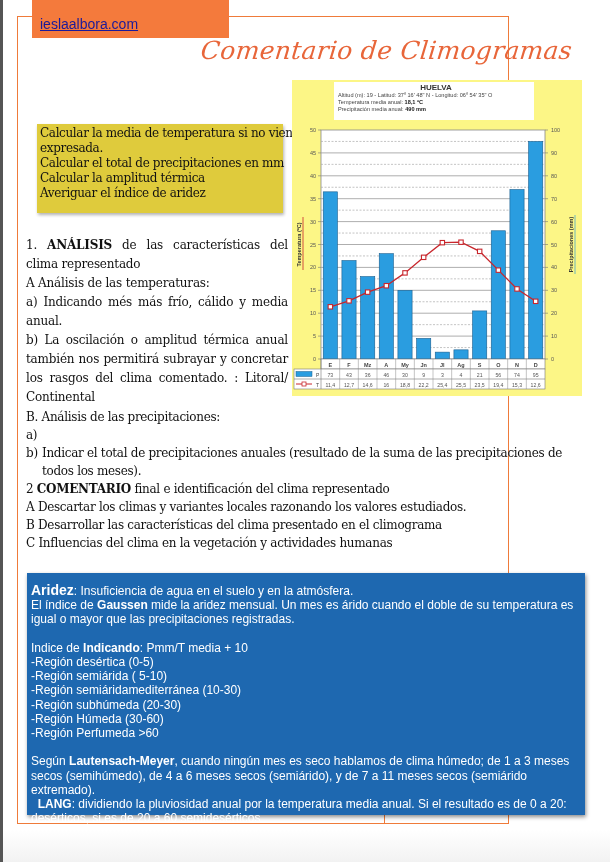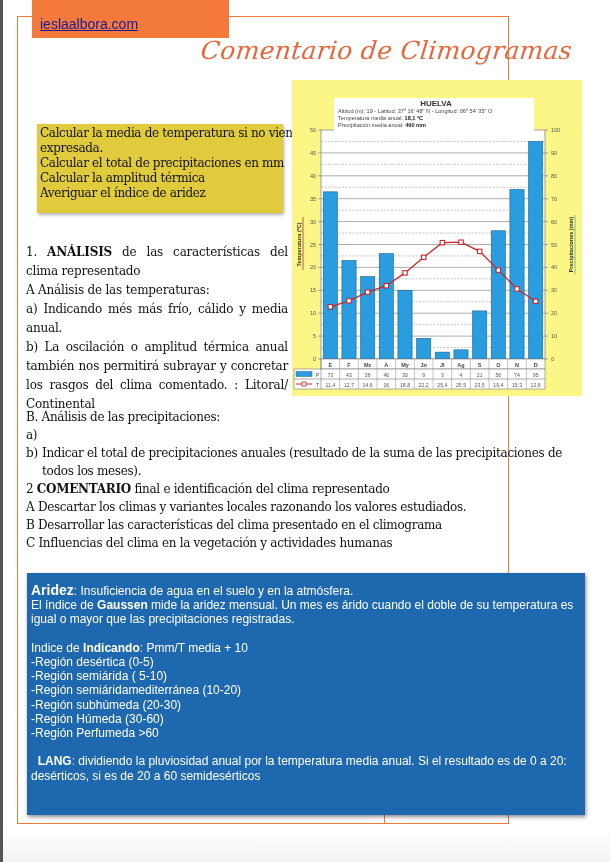--- a/index.html
+++ b/index.html
@@ -28,31 +28,31 @@
       transform: skewX(-6deg);
     }
     .task-box {
       position: absolute; left: 37px; top: 124px; width: 246px; height: 89px;
       background: #dfcb3c; box-shadow: 1px 2px 3px rgba(0,0,0,0.3);
       padding: 2px 3px; font-size: 12px; line-height: 15px;
       font-family: "DejaVu Serif", serif;
     }
     .task-box div { white-space: nowrap; letter-spacing: -0.35px; }
     .analysis {
-      position: absolute; left: 26px; top: 243px; width: 262px;
+      position: absolute; left: 26px; top: 236px; width: 262px;
       font-size: 12px; line-height: 19px; text-align: justify;
       letter-spacing: -0.2px;
     }
     .analysis p { margin: 0; }
     .chart-wrap {
       position: absolute; left: 292px; top: 80px; width: 290px; height: 316px;
       background: #fcf686;
     }
     .chart-head {
-      position: absolute; left: 42px; top: 18px; width: 200px; height: 38px;
+      position: absolute; left: 42px; top: 2px; width: 200px; height: 38px;
       background: #ffffff; font-family: "Liberation Sans", sans-serif;
       font-size: 5.6px; color: #444; line-height: 7px; padding-left: 4px;
     }
     .chart-head .city { text-align: center; font-size: 8px; font-weight: bold; color: #333; line-height: 9px; margin-top: 1px; }
     .chart-head b { color: #222; }
     .chart-svg { position: absolute; left: 0; top: 0; }
     .lower {
       position: absolute; left: 26px; top: 408px; width: 560px;
       font-size: 12px; line-height: 18px; letter-spacing: -0.3px;
     }
@@ -273,19 +273,20 @@
   <div>C Influencias del clima en la vegetación y actividades humanas</div>
 </div>
 
 <div class="info-box">
   <div><b class="big">Aridez</b><span>: Insuficiencia de agua en el suelo y en la atmósfera.</span></div>
   <div><span>El índice de </span><b>Gaussen</b><span> mide la aridez mensual. Un mes es árido cuando el doble de su temperatura es igual o mayor que las precipitaciones registradas.</span></div>
   <div class="gap"></div>
   <div><span>Indice de </span><b>Indicando</b><span>: Pmm/T media + 10</span></div>
   <div>-Región desértica (0-5)</div>
   <div>-Región semiárida ( 5-10)</div>
-  <div>-Región semiáridamediterránea (10-20)</div>
+  <div>-Región semiáridamediterránea (10-30)</div>
   <div>-Región subhúmeda (20-30)</div>
   <div>-Región Húmeda (30-60)</div>
   <div>-Región Perfumeda &gt;60</div>
   <div class="gap"></div>
+  <div><span>Según </span><b>Lautensach-Meyer</b><span>, cuando ningún mes es seco hablamos de clima húmedo; de 1 a 3 meses secos (semihúmedo), de 4 a 6 meses secos (semiárido), y de 7 a 11 meses secos (semiárido extremado).</span></div>
   <div>&nbsp;&nbsp;<b>LANG</b><span>: dividiendo la pluviosidad anual por la temperatura media anual. Si el resultado es de 0 a 20: desérticos, si es de 20 a 60 semidesérticos</span></div>
 </div>
 
 </body></html>

